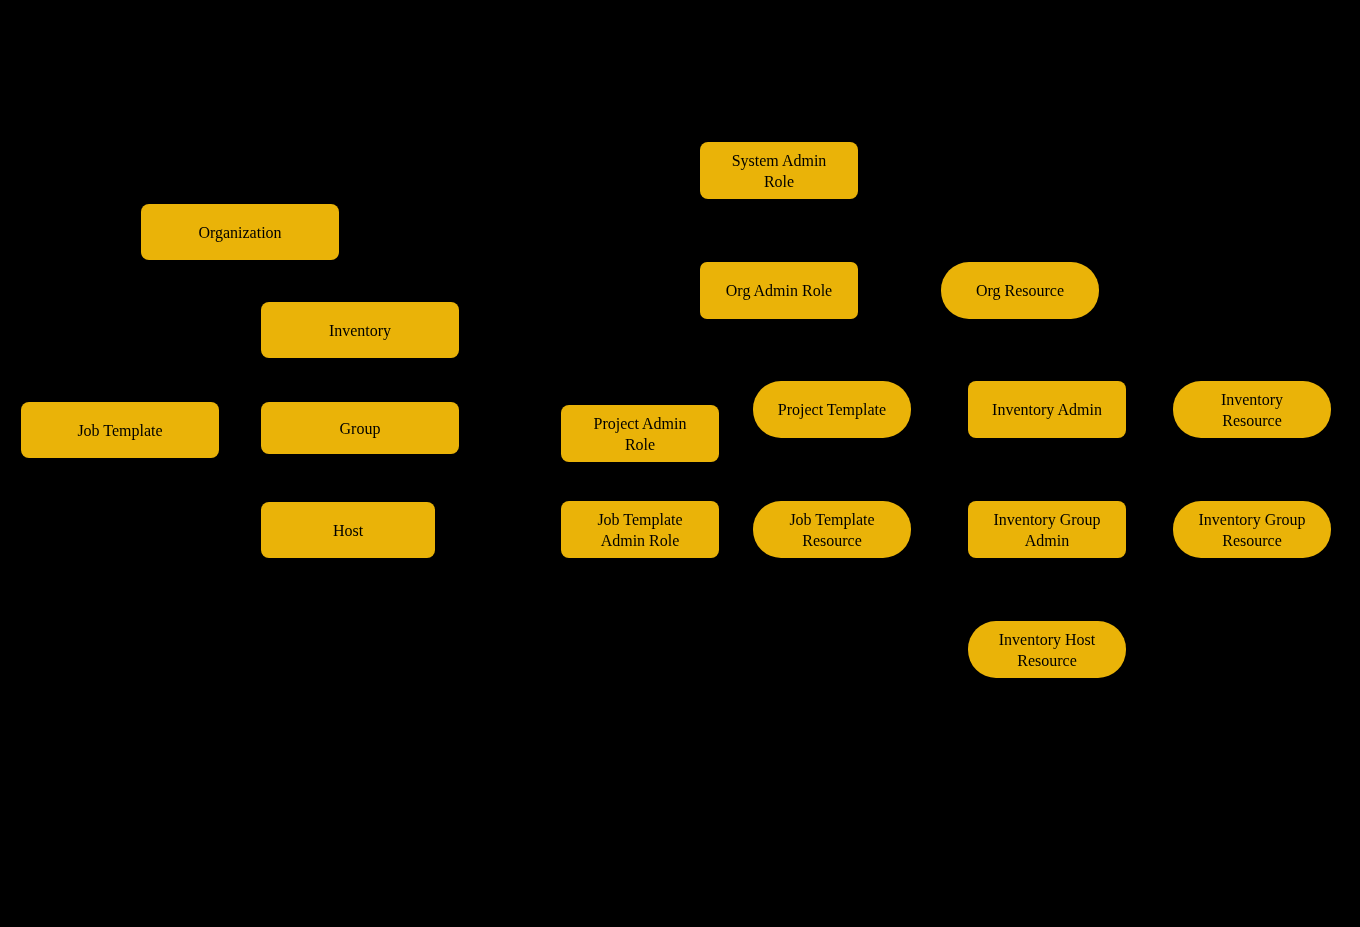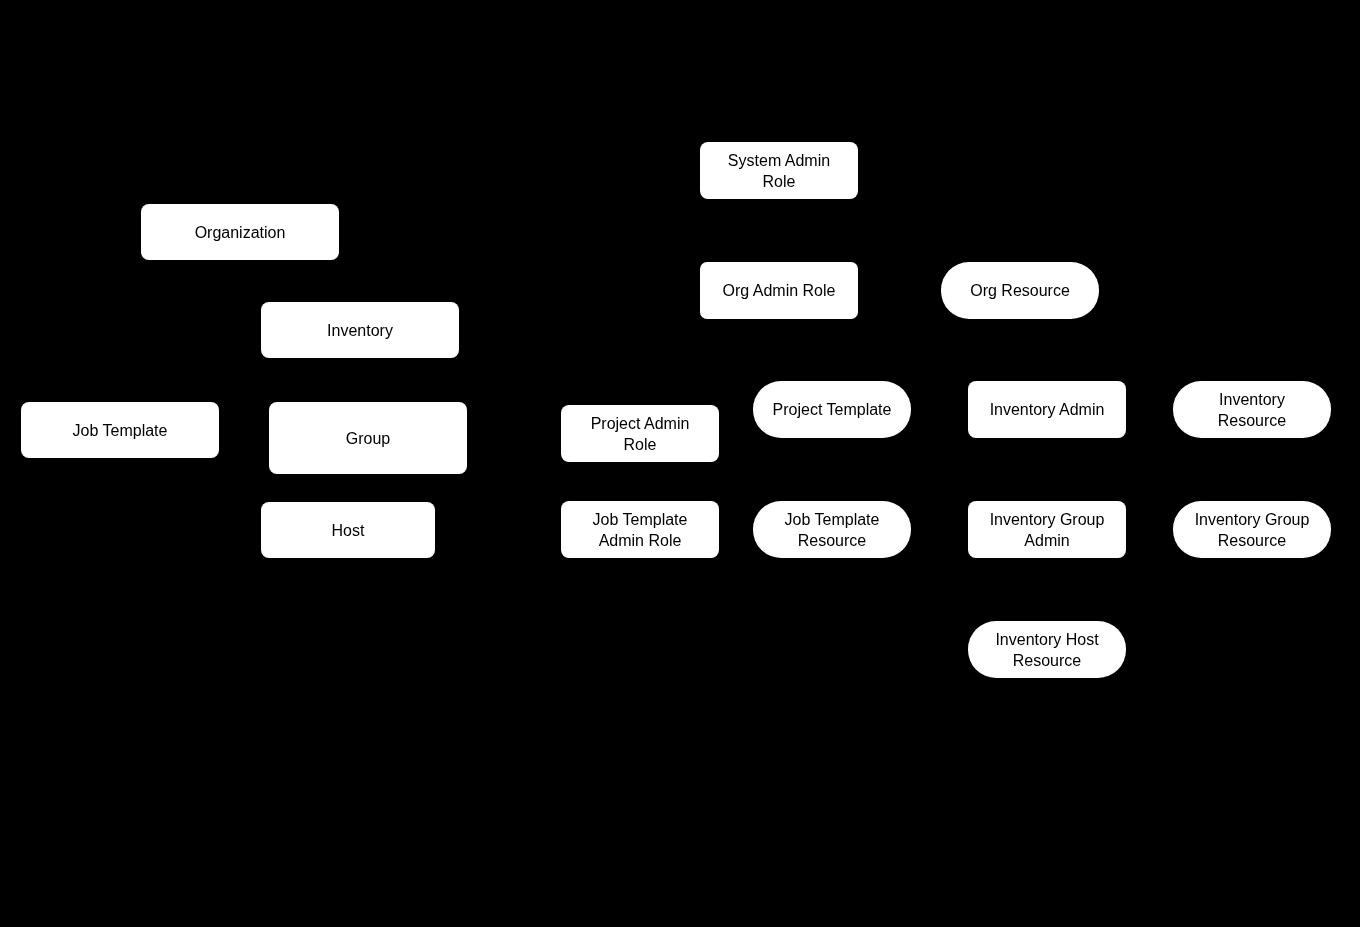--- a/index.html
+++ b/index.html
@@ -11,43 +11,44 @@
     position: relative;
     width: 1360px;
     height: 927px;
     background: #000000;
     overflow: hidden;
     font-family: "Liberation Sans", sans-serif;
   }
   .node {
     position: absolute;
     box-sizing: border-box;
-    background: #ffffff;
+    background: #eab308;
     color: #000000;
     display: flex;
     align-items: center;
     justify-content: center;
     text-align: center;
     font-size: 16px;
     line-height: 21px;
     white-space: pre-line;
     padding: 2px 6px;
+    font-family: Liberation Serif, serif;
   }
   .rect { border-radius: 8px; }
   .pill { border-radius: 28px; }
 </style>
 </head>
 <body>
 
 <div class="canvas">
 
   <div class="node rect" style="left:141px; top:204px; width:198px; height:56px;">Organization</div>
   <div class="node rect" style="left:261px; top:302px; width:198px; height:56px;">Inventory</div>
   <div class="node rect" style="left:21px; top:402px; width:198px; height:56px;">Job Template</div>
-  <div class="node rect" style="left:269px; top:402px; width:198px; height:72px;">Group</div>
+  <div class="node rect" style="left:261px; top:402px; width:198px; height:52px;">Group</div>
   <div class="node rect" style="left:261px; top:502px; width:174px; height:56px;">Host</div>
 
   <div class="node rect" style="left:700px; top:142px; width:158px; height:57px;">System Admin
 Role</div>
   <div class="node rect" style="left:700px; top:262px; width:158px; height:57px;border-radius:7px;">Org Admin Role</div>
   <div class="node pill" style="left:941px; top:262px; width:158px; height:57px;">Org Resource</div>
 
   <div class="node rect" style="left:561px; top:381px; width:158px; height:57px;margin-top:24px;">Project Admin
 Role</div>
   <div class="node pill" style="left:753px; top:381px; width:158px; height:57px;">Project Template</div>

